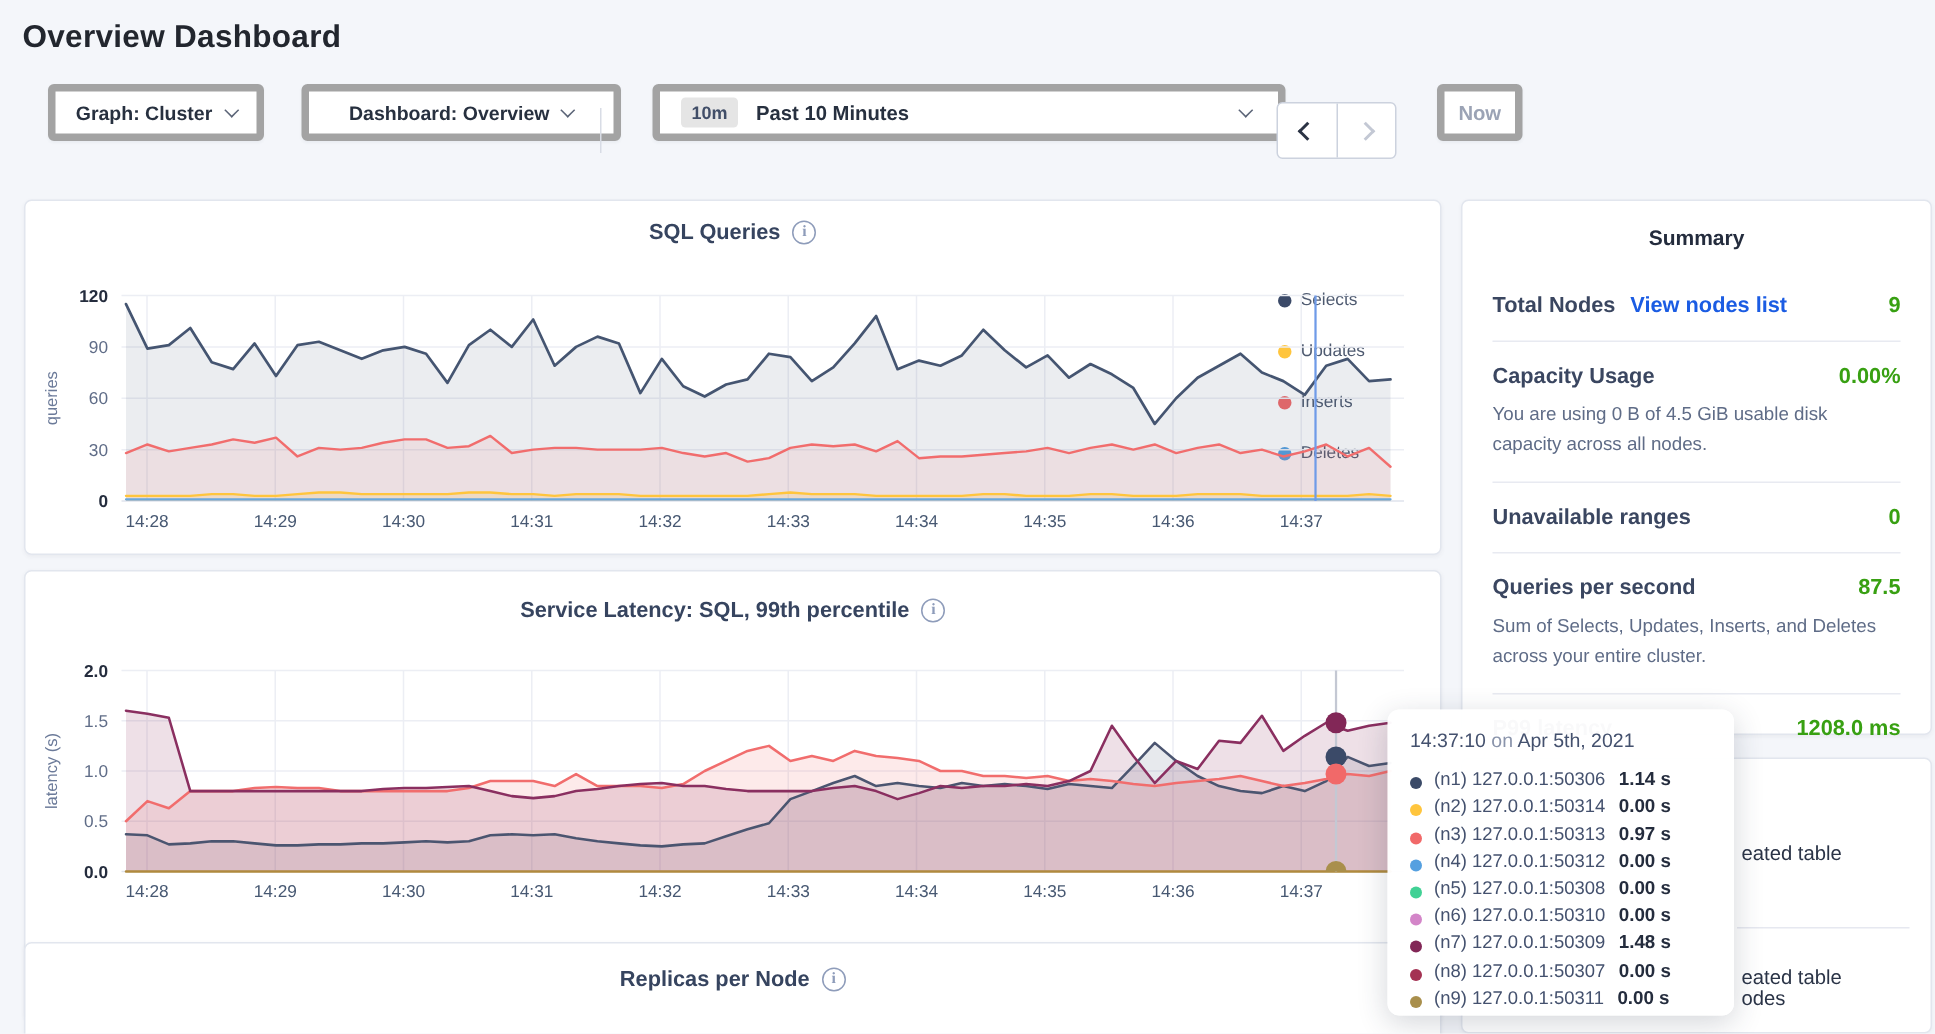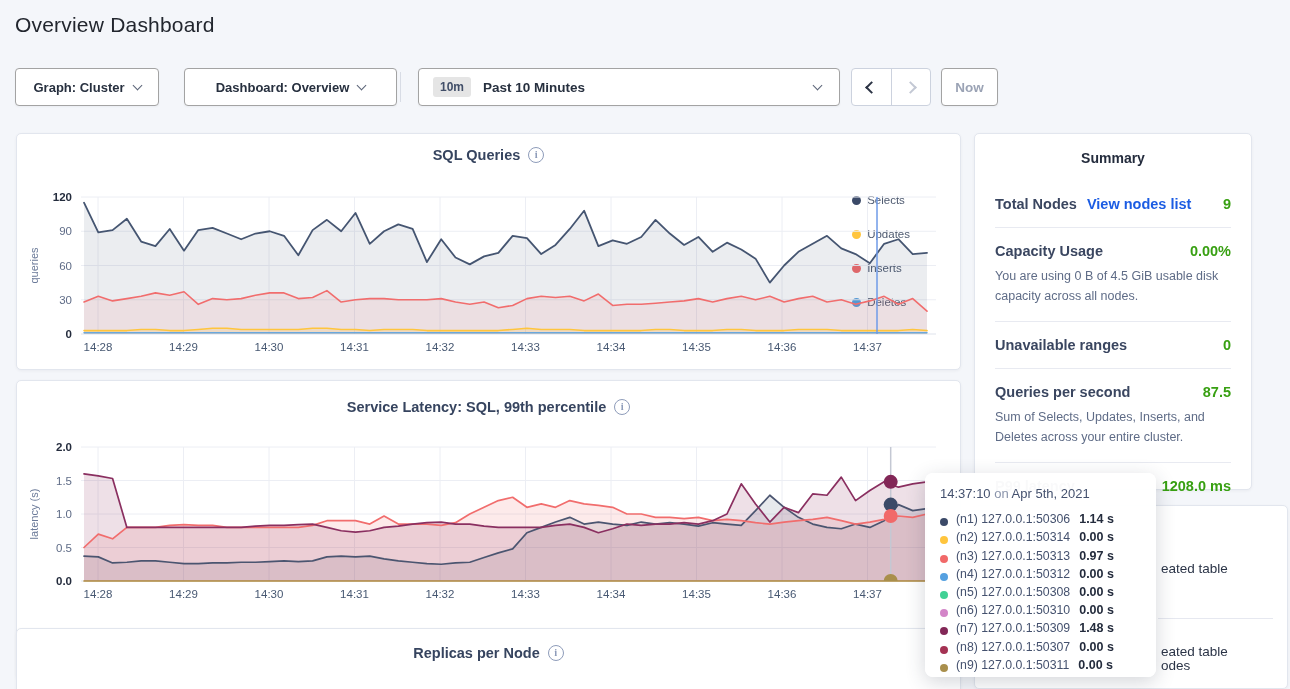--- a/index.html
+++ b/index.html
@@ -5,29 +5,30 @@
   * { box-sizing: border-box; margin: 0; padding: 0; }
   html,body { width:1290px; height:689px; overflow:hidden; }
   body {
     position:relative;
     background:#f4f6fa;
     font-family:"Liberation Sans", sans-serif;
     color:#242c3d;
   }
   .page-title{
     position:absolute; left:15px; top:13px;
-    font-size:21px; font-weight:400; color:#22262e; letter-spacing:.2px;
+    font-size:21px; font-weight:700; color:#22262e; letter-spacing:.2px;
   }
   
   .ctl{
-    position:absolute; top:68px; height:38px; background:#fff;
-    border:1px solid #a3a3a3; border-radius:4px;
+    position:absolute; top:56px; height:38px; background:#fff;
+    border:5px solid #a3a3a3; border-radius:4px;
     display:flex; align-items:center; justify-content:center;
     font-size:13px; font-weight:bold; color:#27303f; cursor:pointer;
     box-shadow:0 1px 2px rgba(60,70,90,.05);
+    margin-left:17px;
   }
   .caret{ width:7px; height:7px; border-right:1.6px solid #5b6477; border-bottom:1.6px solid #5b6477;
     transform:rotate(45deg); margin-left:9px; margin-top:-4px; }
   .vdivider{ position:absolute; left:400px; top:72px; height:30px; width:1px; background:#d8dce5; }
   .time-chip{ background:#e5e5e5; color:#414e68; font-size:12px; font-weight:bold;
     padding:3px 7px; border-radius:3px; margin-right:12px; }
   .time-sel{ justify-content:flex-start; padding:0 14px; }
   .time-sel .caret{ position:absolute; right:18px; }
   .nav-pair{ position:absolute; left:851px; top:68px; width:80px; height:38px; background:#fff;
     border:1px solid #ccd2de; border-radius:4px; display:flex; }
@@ -35,21 +36,21 @@
   .nav-btn + .nav-btn{ border-left:1px solid #ccd2de; }
   .chev-l{ width:9px; height:9px; border-left:2.4px solid #2b3344; border-bottom:2.4px solid #2b3344; transform:rotate(45deg); }
   .chev-r{ width:9px; height:9px; border-right:2.4px solid #c3c8d4; border-top:2.4px solid #c3c8d4; transform:rotate(45deg); }
   .now-btn{ left:941px; width:57px; color:#9ba3b5; cursor:default; font-size:13.5px; }
   
   .card{ position:absolute; background:#fff; border:1px solid #e2e6ee; border-radius:5px;
     box-shadow:0 1px 3px rgba(60,70,90,.06); }
   #card-sql     { left:16px; top:133px; width:945px; height:237px; }
   #card-latency { left:16px; top:380px; width:945px; height:300px; }
   #card-replicas{ left:16px; top:628px; width:945px; height:110px; }
-  #card-summary { left:974px; top:133px; width:278px; height:357px; }
+  #card-summary { left:974px; top:133px; width:314px; height:357px; }
   #card-events  { left:974px; top:505px; width:314px; height:184px; }
   .chart-title{ position:absolute; top:13px; left:0; right:0; display:flex; align-items:center;
     justify-content:center; gap:8px; font-size:14.5px; font-weight:bold; color:#36445f; }
   #card-replicas .chart-title{ top:16px; }
   .info-icon{ width:16px; height:16px; border:1px solid #8e9cba; border-radius:50%;
     color:#8e9cba; font-size:10.5px; line-height:14px; text-align:center; font-weight:bold;
     font-family:"Liberation Serif", serif; cursor:pointer; }
   .legend{ position:absolute; top:60px; right:50px; display:flex; gap:22px;flex-direction:column; }
   .legend-item{ display:flex; align-items:center; gap:6px; font-size:11.5px; color:#4e5a70; cursor:pointer; }
   .legend-dot{ width:9px; height:9px; border-radius:50%; }

